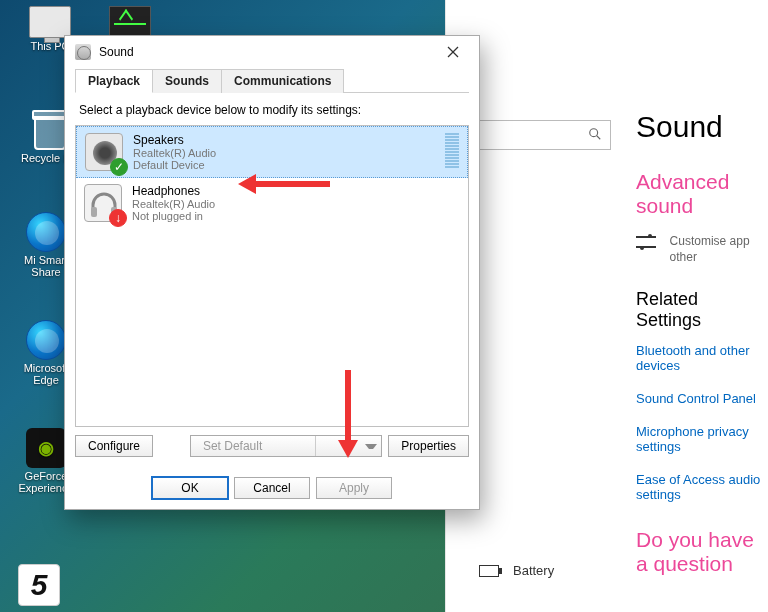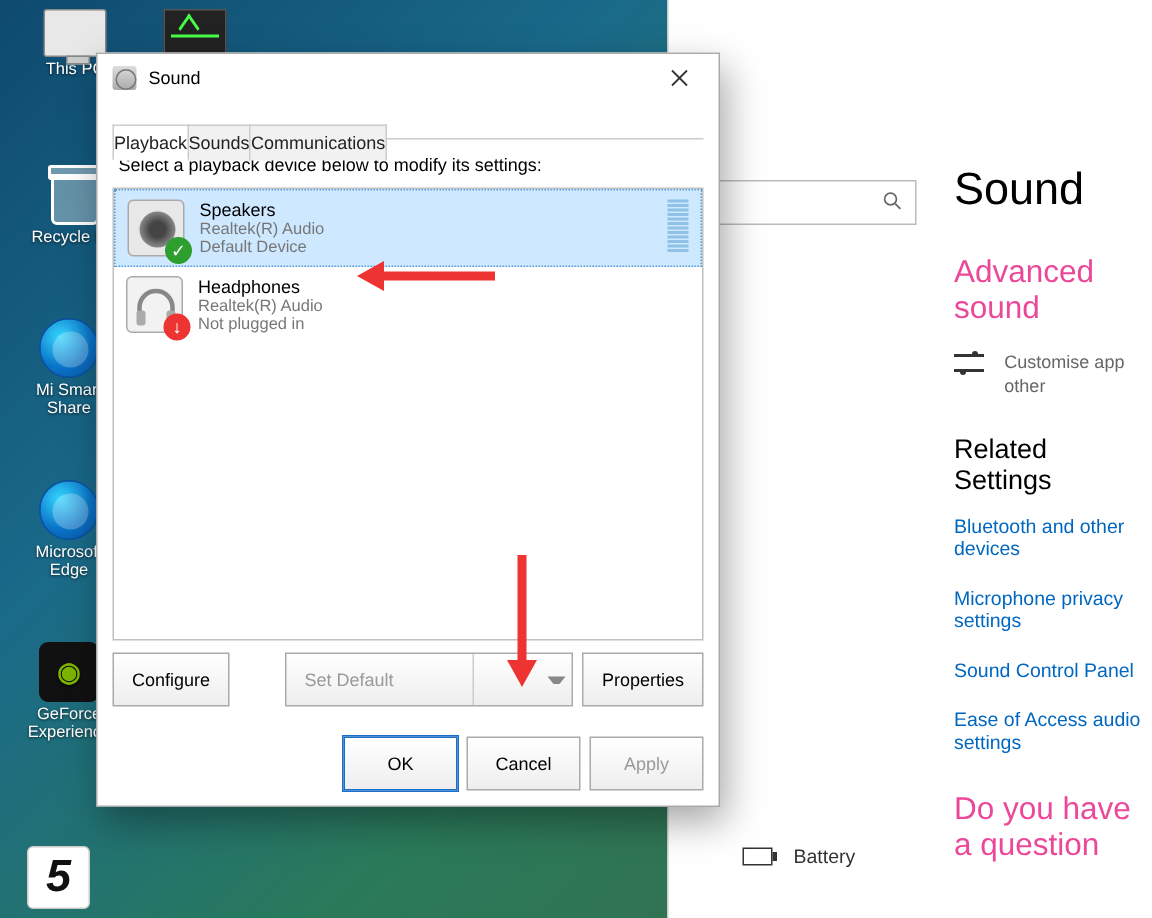--- a/index.html
+++ b/index.html
@@ -16,21 +16,21 @@
   .recycle-ico::before { content:''; position:absolute; left:4px; right:4px; bottom:0; top:10px; border:2px solid #fff; border-top-width:3px; border-radius:0 0 4px 4px; background:rgba(255,255,255,.35);}
   .recycle-ico::after { content:''; position:absolute; left:2px; right:2px; top:4px; height:6px; border:2px solid #fff; border-radius:2px; background:rgba(255,255,255,.4);}
   .edge-ico { width:40px; height:40px; border-radius:50%; background: radial-gradient(circle at 35% 30%, #36d6ff 0%, #0a75c9 55%, #0a4fa0 100%); border:1px solid #0a4fa0; position:relative;}
   .edge-ico::after { content:''; position:absolute; left:8px; top:8px; width:24px; height:24px; border-radius:50%; background: rgba(255,255,255,.25);}
   .nv-ico { width:40px; height:40px; border-radius:6px; background:#111; color:#7db500; font-weight:bold; font-size:18px; display:flex; align-items:center; justify-content:center; }
 
   .settings-bg { position:absolute; left:445px; top:0; right:0; bottom:0; background:#fff; border-left:1px solid #e6e6e6; }
   .settings-sidebar { position:absolute; left:475px; top:120px; width:136px; }
   .search-box { border:1px solid #bbb; height:30px; position:relative; }
   .search-icon-s { position:absolute; right:8px; top:6px; color:#666; }
-  .battery-row { position:absolute; left:495px; top:563px; display:flex; align-items:center; gap:14px; color:#333; font-size:13px;}
+  .battery-row { position:absolute; left:479px; top:563px; display:flex; align-items:center; gap:14px; color:#333; font-size:13px;}
   .battery-ico { width:20px; height:12px; border:1.5px solid #333; position:relative;}
   .battery-ico::after { content:''; position:absolute; right:-4px; top:2px; width:3px; height:6px; background:#333;}
 
   .settings-main { position:absolute; left:636px; top:110px; right:0; color:#000; }
   .settings-main h1 { font-weight:400; font-size:30px; margin:0 0 26px 0; }
   .settings-main .sub { font-size:21px; font-weight:400; color:#ec4899; margin-bottom:16px;}
   .settings-main .row { display:flex; gap:14px; margin-bottom:24px; }
   .settings-main .row .txt { line-height:1.3; }
   .settings-main .row .desc { color:#666; font-size:12px;}
   .settings-main h2 { font-weight:400; font-size:18px; margin:16px 0 12px;}
@@ -44,44 +44,44 @@
 
   .dialog { position:absolute; left:64px; top:35px; width:416px; background:#fff; border:1px solid #aaa; box-shadow: 4px 10px 24px rgba(0,0,0,.35); }
   .dlg-head { height:32px; display:flex; align-items:center; padding:0 6px 0 10px; }
   .dlg-head .spk { width:16px;height:16px; margin-right:8px; background: linear-gradient(#ddd,#aaa); border-radius:2px; position:relative;}
   .dlg-head .spk::after{content:'';position:absolute;left:2px;top:2px;width:12px;height:12px;border:1px solid #777;border-radius:50%;}
   .dlg-head .title { font-size:12px; color:#000; flex:1;}
   .dlg-close { width:40px; height:26px; display:flex; align-items:center; justify-content:center; font-size:13px; color:#333;}
 
   .dlg-body { padding: 0 10px 10px 10px; }
   .tabs { display:flex; border-bottom:1px solid #ccc; margin-bottom:10px;}
-  .tab { padding:4px 0; border:1px solid #ccc; border-bottom:none; background:#f1f1f1; margin-right:-1px; color:#222; position:relative; top:15px; font-size:12px;}
+  .tab { padding:4px 12px; border:1px solid #ccc; border-bottom:none; background:#f1f1f1; margin-right:-1px; color:#222; position:relative; top:1px; font-size:12px;font-weight:bold;}
   .tab.active { background:#fff; border-bottom:1px solid #fff; z-index:1;}
   .instr { margin:6px 4px 8px 4px; color:#000; font-size:12px;}
   .device-list { border:1px solid #c0c0c0; height:302px; position:relative; overflow:hidden;}
   .device { display:flex; gap:10px; padding:6px 8px; align-items:flex-start;}
   .device.selected { background:#cde8ff; border:1px dotted #5a9bd5; margin:0; }
   .dev-icon { width:38px; height:38px; background:#e8e8e8; border:1px solid #aaa; border-radius:4px; position:relative; flex-shrink:0;}
   .dev-icon .cone{position:absolute;left:7px;top:7px;width:24px;height:24px;border-radius:50%;background:radial-gradient(circle,#444 30%,#888 70%);}
   .dev-badge { position:absolute; right:-6px; bottom:-6px; width:18px;height:18px; border-radius:50%; background:#fff; border:1px solid #ccc; display:flex; align-items:center; justify-content:center; font-size:12px;}
   .dev-badge.ok{ color:#fff; background:#2e9e2e; border-color:#2e9e2e;}
   .dev-badge.down{ color:#fff; background:#e33; border-color:#e33;}
   .dev-text .name{font-size:12px;color:#000;}
   .dev-text .line{font-size:11px;color:#777;}
   .level-meter { margin-left:auto; width:14px; display:flex; flex-direction:column-reverse; gap:1px;}
   .level-meter i{display:block;height:2px;background:#8fc2e6;}
 
   .btn-row { display:flex; gap:6px; margin-top:8px; }
-  .btn { height:36px; padding:0 12px; border:1px solid #aaa; background:linear-gradient(#fff,#eee); font-size:12px; display:inline-flex; align-items:center; gap:4px;}
+  .btn { height:22px; padding:0 12px; border:1px solid #aaa; background:linear-gradient(#fff,#eee); font-size:12px; display:inline-flex; align-items:center; gap:4px;}
   .btn.disabled { color:#9a9a9a; }
   .btn.dd::after{ content:''; display:inline-block; width:0;height:0;border-left:4px solid transparent;border-right:4px solid transparent;border-top:5px solid #888; margin-left:4px; padding-left:4px;}
   .btn.dd{position:relative;padding-right:4px;gap:47px;}
   .btn.dd .split{border-left:1px solid #ccc;height:100%;margin:0 -2px 0 6px;}
 
-  .dlg-foot { display:flex; justify-content:flex-end; gap:6px; padding:10px; border-top:0;}
+  .dlg-foot { display:flex; justify-content:center; gap:6px; padding:10px; border-top:0;}
   .dlg-foot .btn{ width:76px; justify-content:center;}
   .dlg-foot .btn.primary{ border:1px solid #1a6fc9; outline:1px solid #1a6fc9;}
 
   .arrow { position:absolute; pointer-events:none; }
   .arrow .shaft { position:absolute; background:#e33; }
   .arrow .head { position:absolute; width:0;height:0; }
   .arrow.h .shaft{ height:6px; }
   .arrow.h .head{ border-top:10px solid transparent; border-bottom:10px solid transparent; border-right:18px solid #e33; }
   .arrow.v .shaft{ width:6px; }
   .arrow.v .head{ border-left:10px solid transparent; border-right:10px solid transparent; border-top:18px solid #e33; }
@@ -142,22 +142,22 @@
     <div class="slider-ico">
         <span class="k1"></span>
         <span class="k2"></span>
       </div>
     <div class="txt">
       <div class="desc">Customise app other</div>
     </div>
   </div>
   <h2>Related Settings</h2>
   <a class="link">Bluetooth and other devices</a>
+  <a class="link">Sound Control Panel</a>
   <a class="link">Microphone privacy settings</a>
-  <a class="link">Sound Control Panel</a>
   <a class="link">Ease of Access audio settings</a>
   <div class="sub" style="margin-top:26px;">Do you have a question</div>
 </div>
 
 <div class="dialog">
   <div class="dlg-head">
     <span class="spk"></span>
     <span class="title">Sound</span>
     <span class="dlg-close">
       <svg width="12" height="12" viewBox="0 0 12 12">

